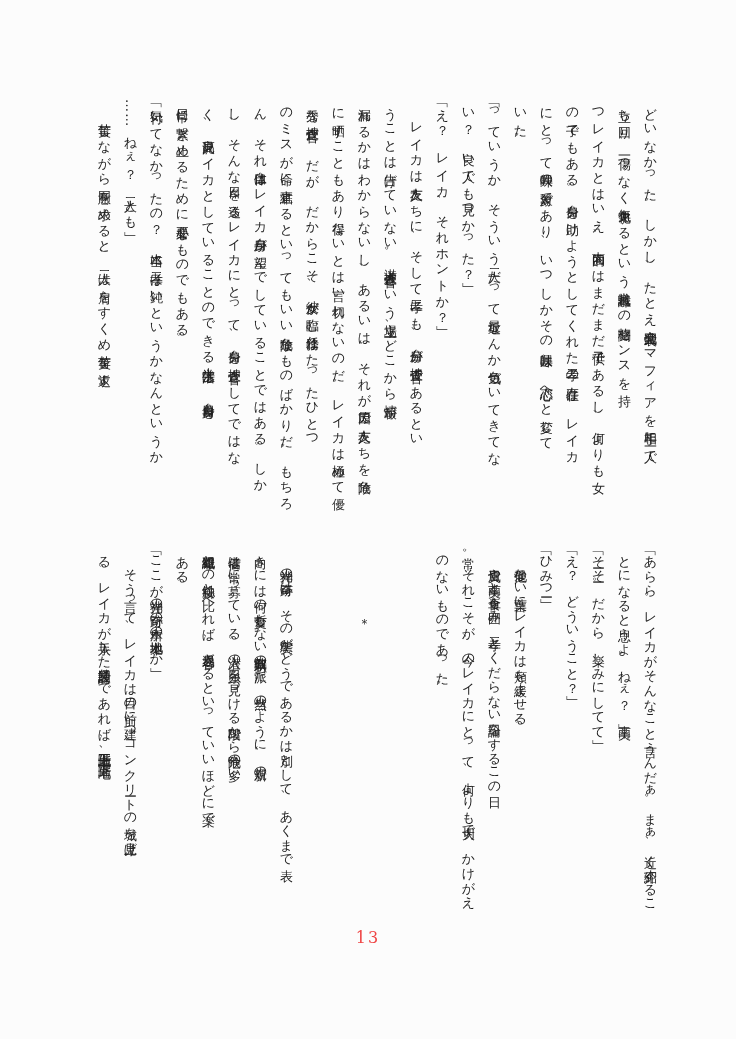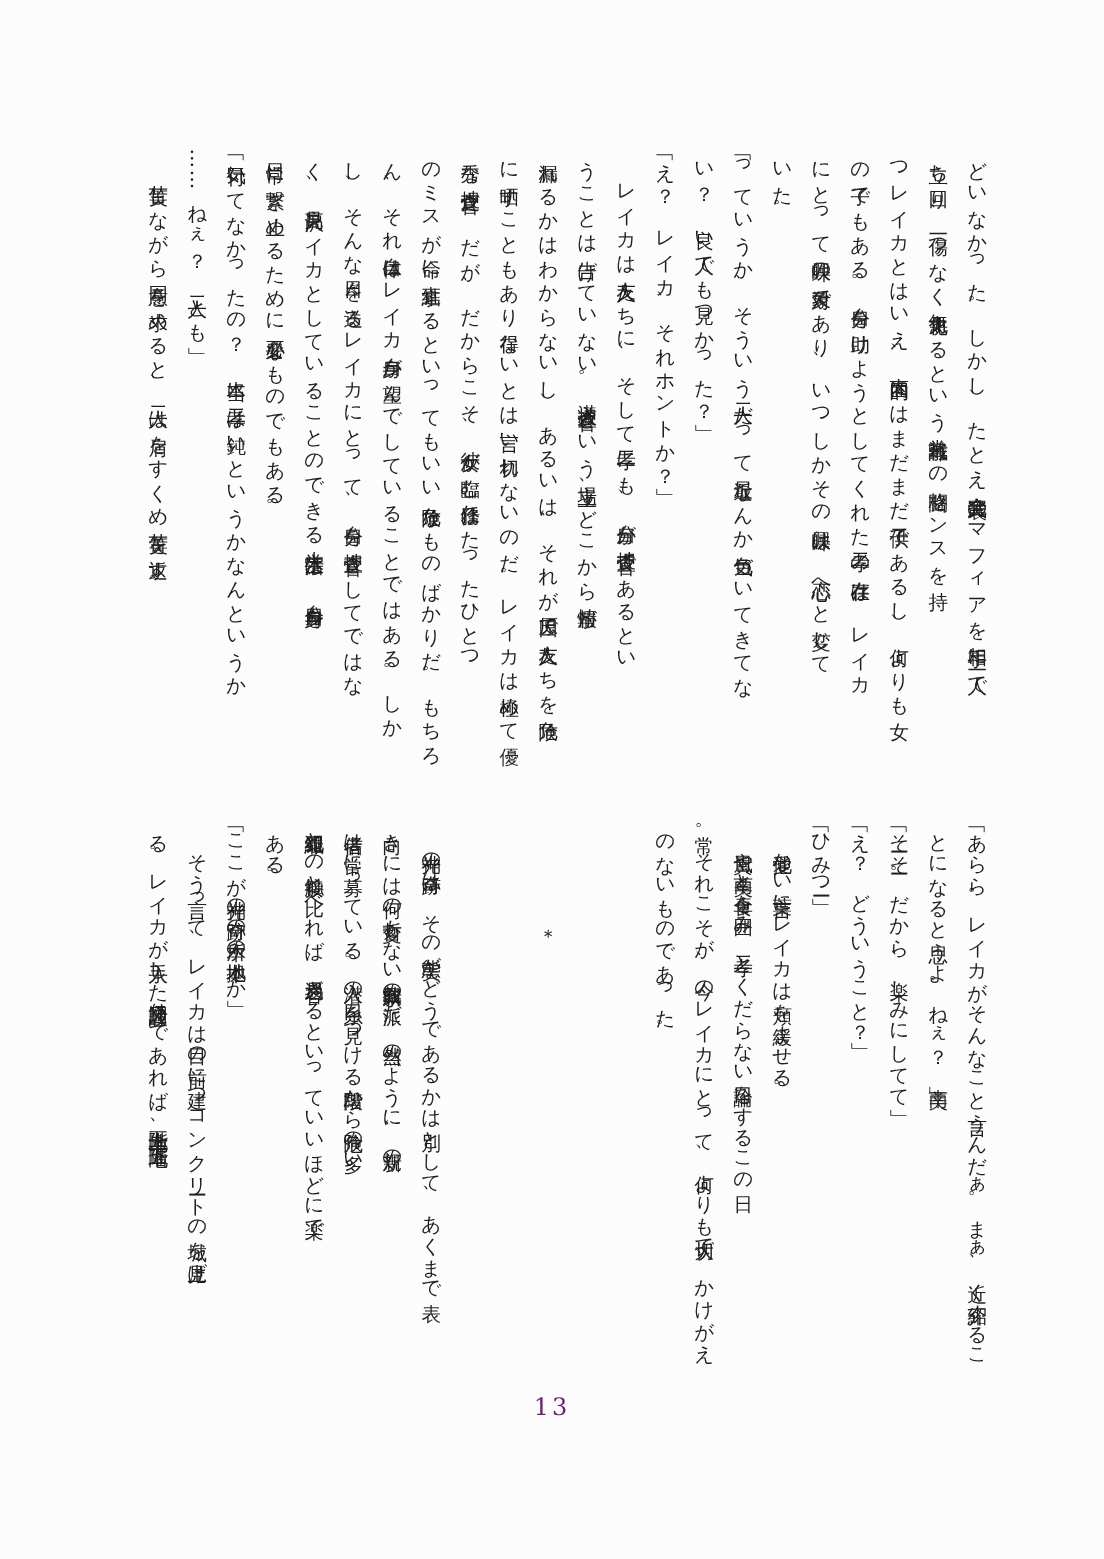--- a/index.html
+++ b/index.html
@@ -44,21 +44,21 @@
     letter-spacing: -0.3px;
   }
   .page-number {
     position: absolute;
     top: 928px;
     left: 0;
     width: 736px;
     text-align: center;
     font-size: 16px;
     letter-spacing: 2px;
-    color: #701a75;
+    color: #ef4444;
   }
 </style>
 </head>
 <body>
 
 <div class="page">
 
   <section class="vblock block-top">
       <p>どいなかった。しかし、たとえ完全武装のマフィアを相手に一人で</p>
       <p>立ち回り、傷一つなく無力化するという常識離れの格闘センスを持</p>

